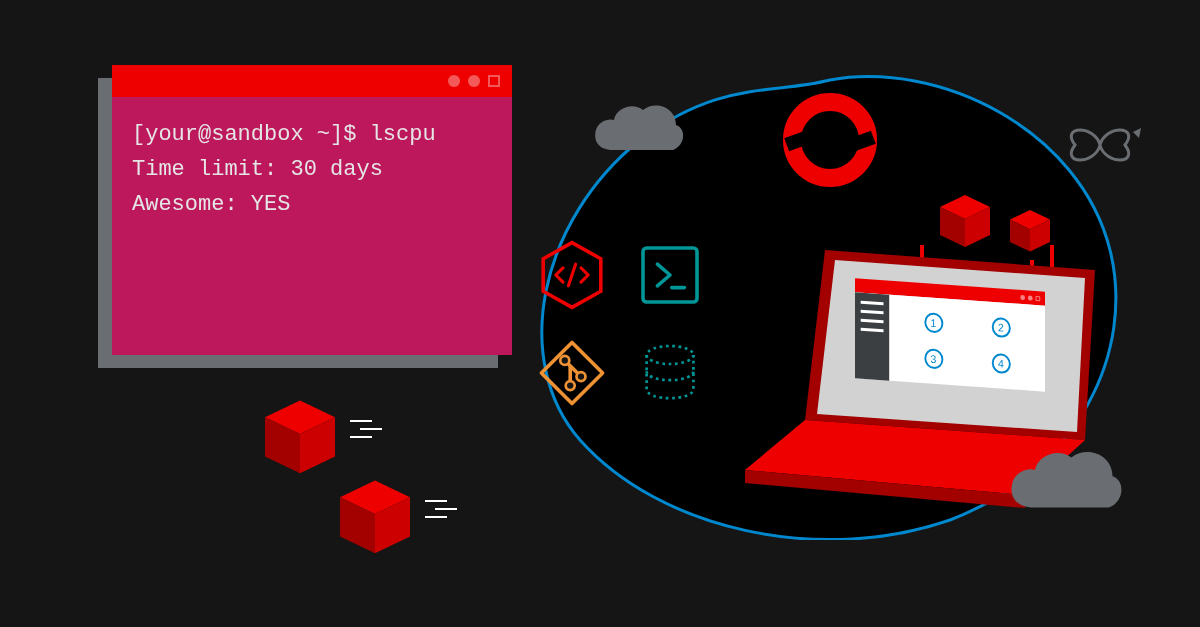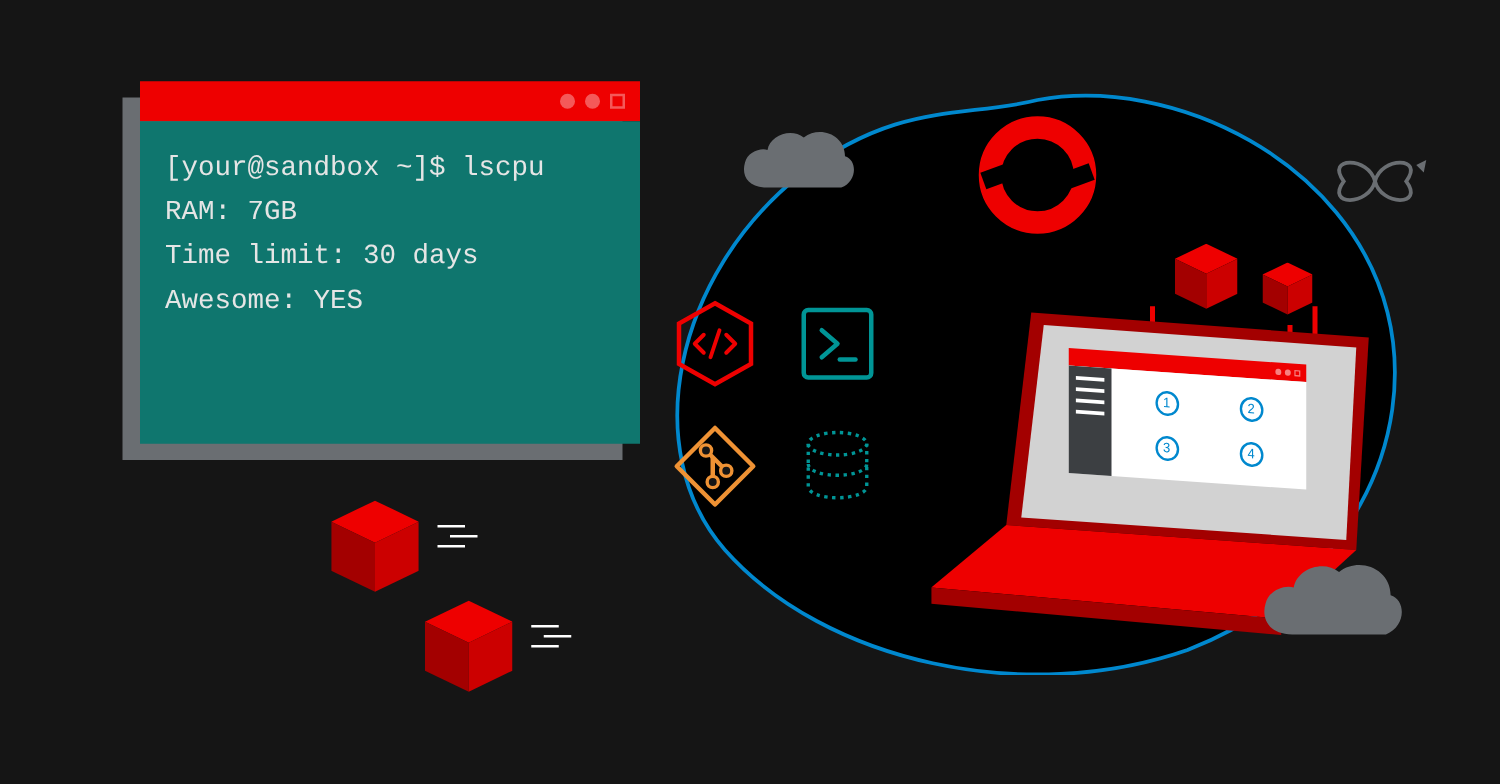--- a/index.html
+++ b/index.html
@@ -39,21 +39,21 @@
   .titlebar-circle {
     width: 12px; height: 12px; border-radius: 50%;
     background: rgba(255,255,255,0.35);
   }
   .titlebar-square {
     width: 12px; height: 12px;
     border: 2px solid rgba(255,255,255,0.35);
     background: transparent;
   }
   .terminal-body {
-    background: #0f766e;
+    background: #be185d;
     color: #e5e5e5;
     padding: 20px 20px;
     font-size: 22px;
     line-height: 1.6;
     height: calc(100% - 32px);
   }
   .terminal-body .line { white-space: pre; }
   
   .blob {
     position: absolute;
@@ -258,17 +258,16 @@
 
 <div class="terminal-shadow"></div>
 <div class="terminal">
   <div class="terminal-titlebar">
     <span class="titlebar-circle"></span>
     <span class="titlebar-circle"></span>
     <span class="titlebar-square"></span>
   </div>
   <div class="terminal-body">
     <div class="line">[your@sandbox ~]$ lscpu</div>
-    <div class="line">RAM: 7GB</div>
     <div class="line">Time limit: 30 days</div>
     <div class="line">Awesome: YES</div>
   </div>
 </div>
 
 </body></html>

